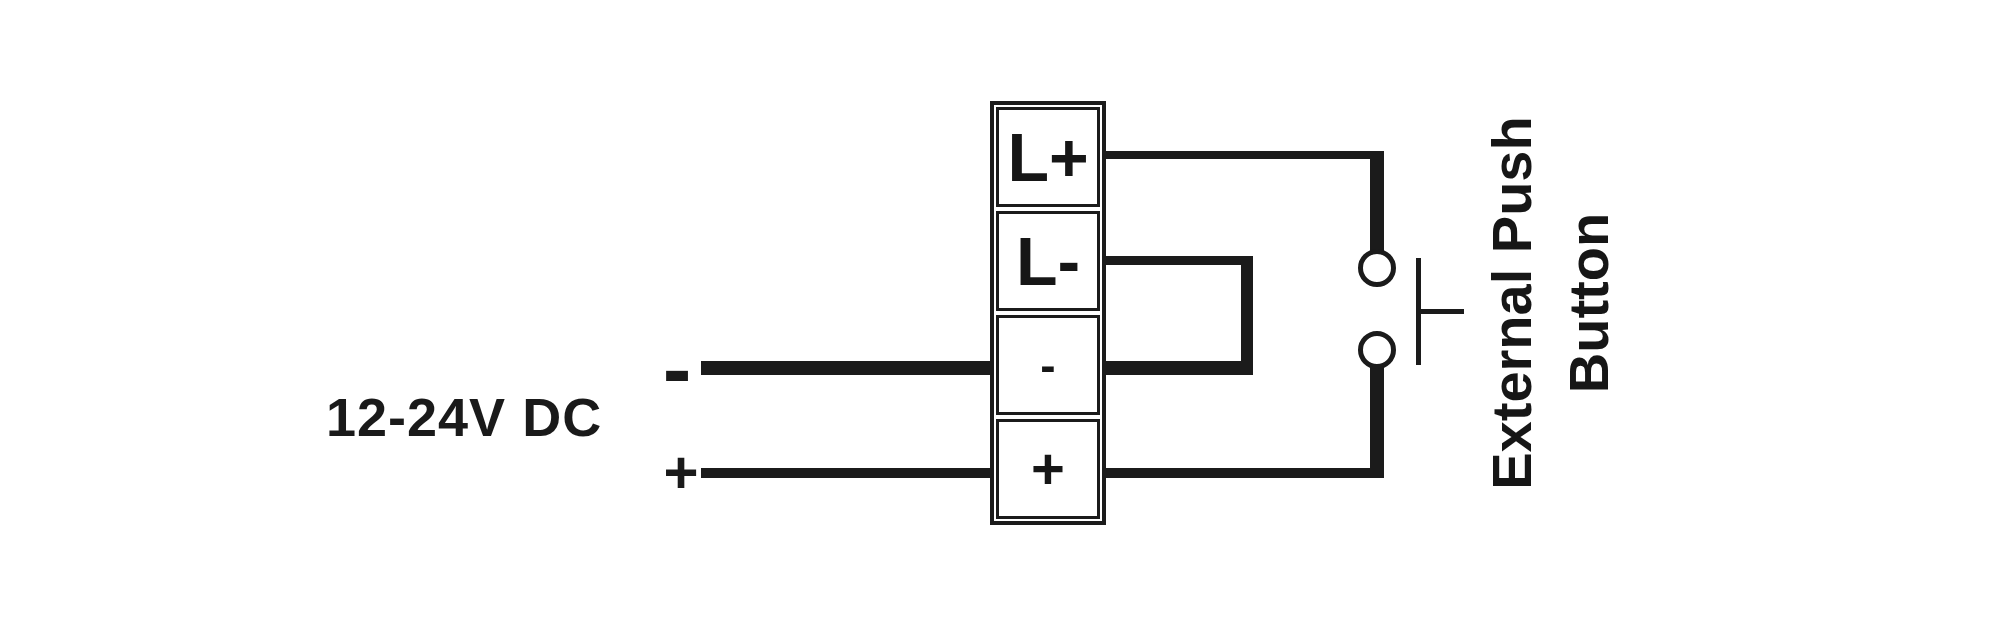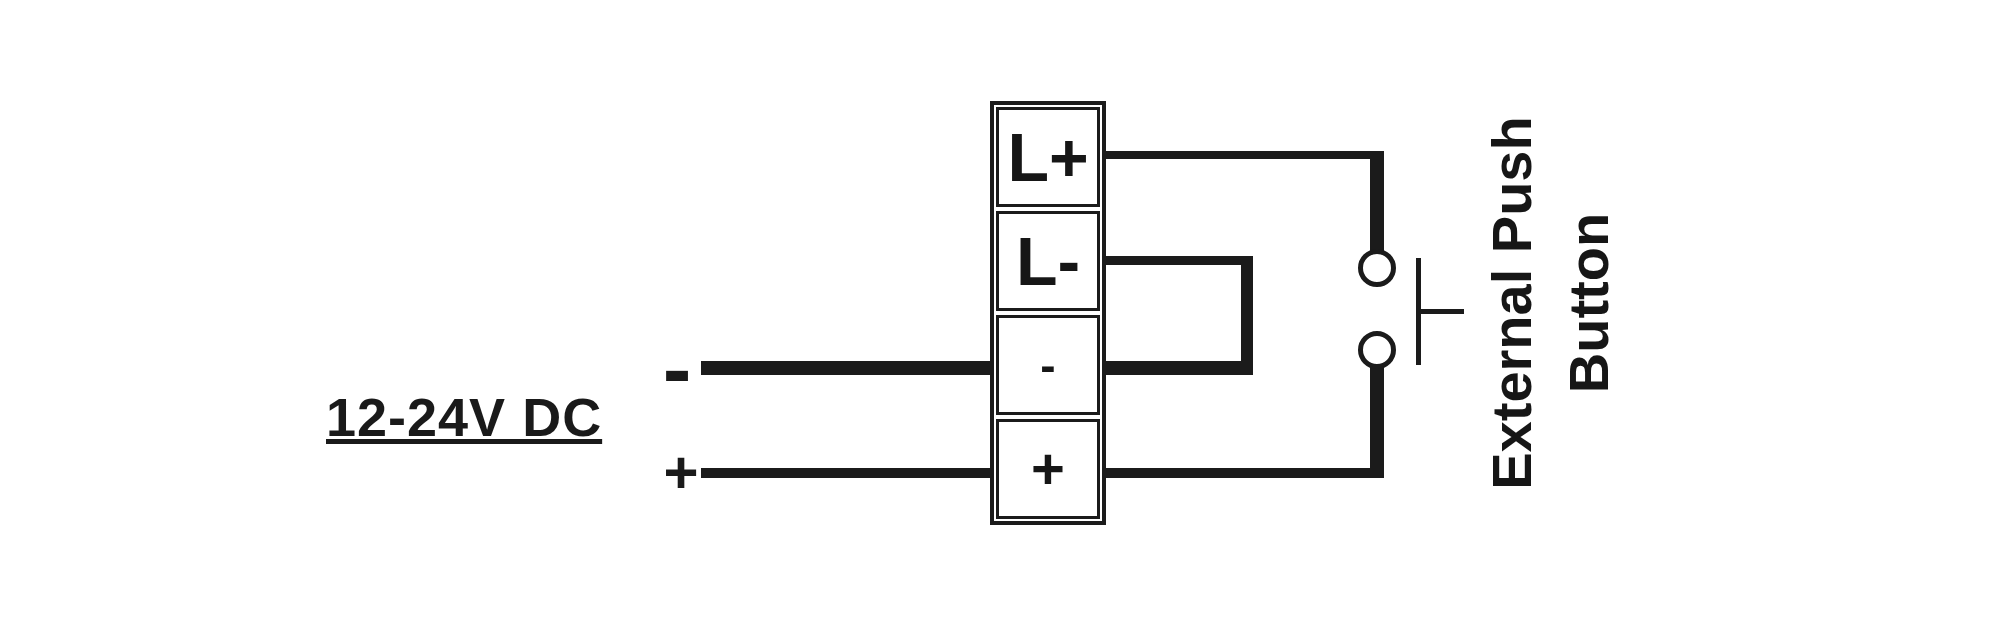--- a/index.html
+++ b/index.html
@@ -46,21 +46,20 @@
   .cell-minus { font-size:46px; }
   .cell-plus  { font-size:58px; }
   .power-label {
     position:absolute;
     left:326px; top:386px;
     font-size:54px;
     font-weight:bold;
     letter-spacing:1px;
     white-space:nowrap;
     color:#1a1a1a;
-    text-decoration:underline;
   }
   .polarity {
     position:absolute;
     display:flex;
     align-items:center;
     justify-content:center;
     font-weight:bold;
     color:#1a1a1a;
     line-height:0;
   }

